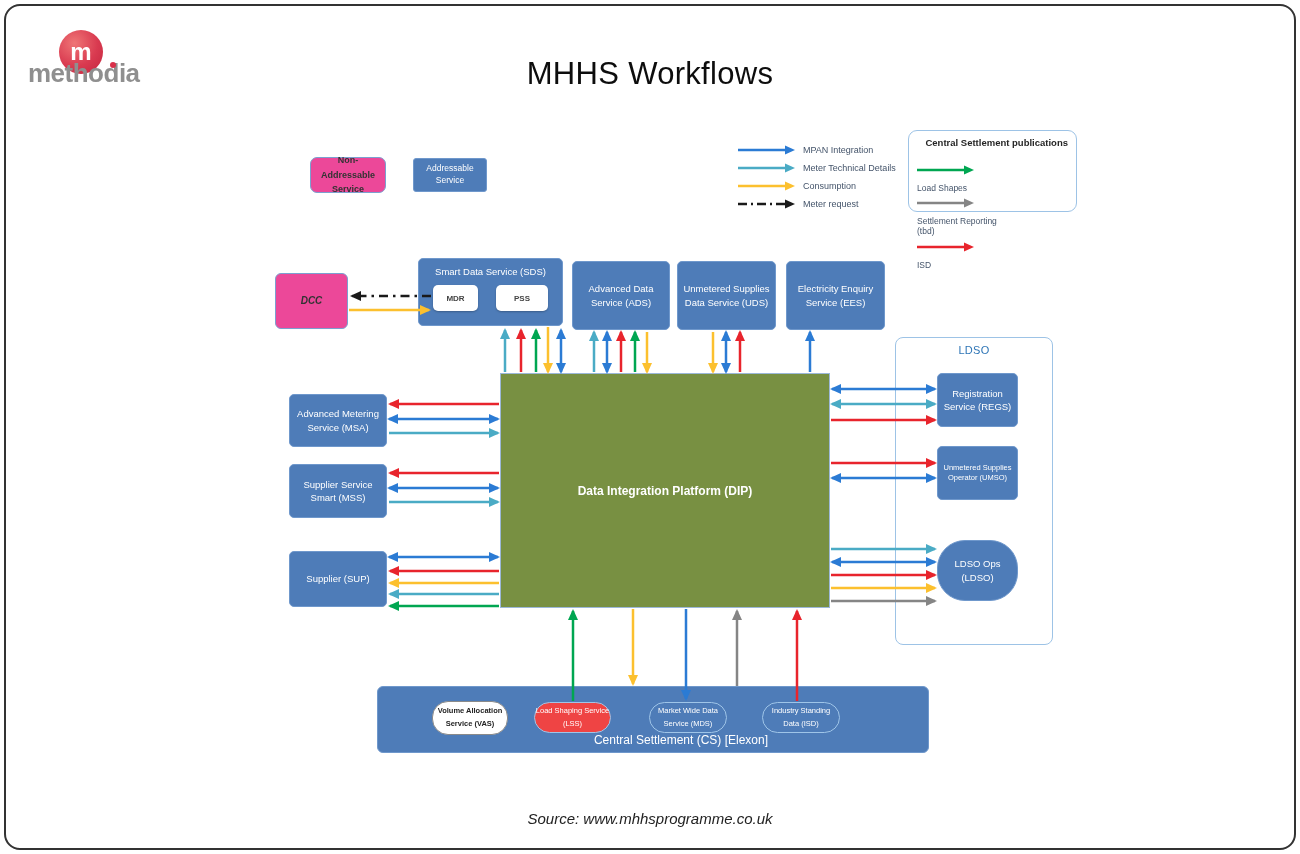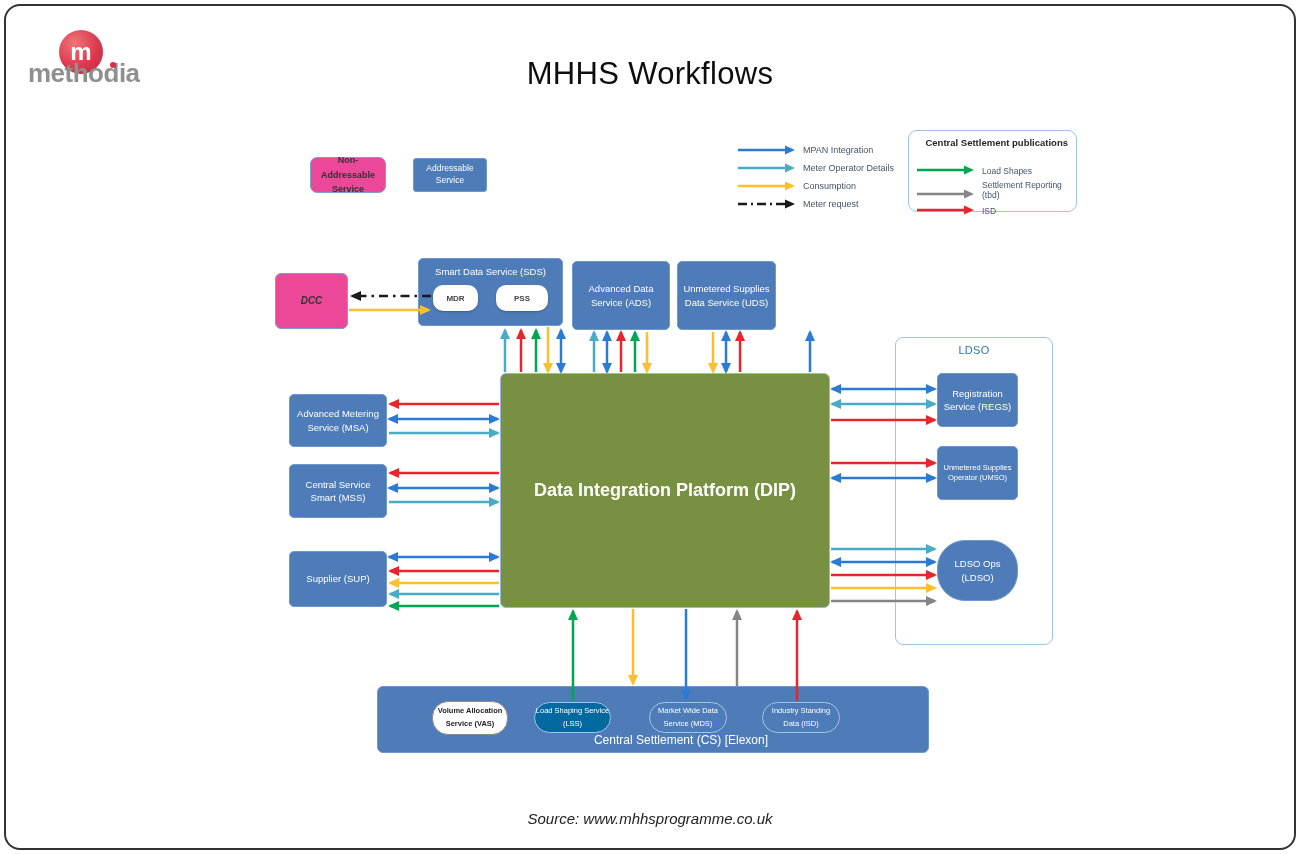--- a/index.html
+++ b/index.html
@@ -26,39 +26,39 @@
     display:flex;align-items:center;justify-content:center;text-align:center;
     font-size:9.5px;line-height:1.4;padding:2px;}
   .white-box{background:#ec4899;border:1.4px solid #7ba0d0;border-radius:6px;color:#333;
     display:flex;align-items:center;justify-content:center;text-align:center;
     font-size:9px;font-weight:bold;line-height:1.6;padding:2px;}
   .group-box{background:#fff;border:1.5px solid #9dc3e6;border-radius:8px;}
   .group-label{position:absolute;top:6px;left:0;width:100%;text-align:center;
     color:#2e75b6;font-size:11px;letter-spacing:.3px;}
   .sds{flex-direction:column;justify-content:flex-start;padding-top:6px;}
   .sds-row{display:flex;gap:18px;margin-top:7px;}
-  .chip{background:#fff;border-radius:10px;color:#444;font-weight:bold;font-size:8px;
+  .chip{background:#fff;border-radius:5px;color:#444;font-weight:bold;font-size:8px;
     display:flex;align-items:center;justify-content:center;box-shadow:0 1px 2px rgba(0,0,0,.25);}
-  .dip{background:#789042;border:1px solid #9cb8d8;border-radius:6px;color:#fff;
-    display:flex;align-items:center;justify-content:center;font-size:18px;font-weight:bold;}
+  .dip{background:#789042;border:1px solid #9cb8d8;border-radius:0;color:#fff;
+    display:flex;align-items:center;justify-content:center;font-size:12px;font-weight:bold;}
   .cs-box{background:#4e7cb8;border-radius:6px;border:1px solid #6f98cc;}
   .cs-label{position:absolute;bottom:5px;left:0;width:100%;text-align:center;color:#fff;font-size:12px;padding-left:28px;}
   .cs-sub{position:absolute;background:#4e7cb8;border:1.2px solid #9fc5e8;border-radius:16px;
     color:#fff;font-size:7.5px;line-height:1.7;display:flex;align-items:center;justify-content:center;
     text-align:center;box-sizing:border-box;}
   .cs-sub.white{background:#fff;color:#222;font-weight:bold;border:1.2px solid #8a8a8a;}
   
   .flow-legend{position:absolute;left:738px;top:144px;display:flex;flex-direction:column;gap:7px;}
   .flow-row{display:flex;align-items:center;gap:7px;height:11px;}
   .flow-row .lbl{font-size:9px;color:#44546a;white-space:nowrap;}
   .cs-pub{position:absolute;left:908px;top:130px;width:169px;height:82px;
     background:#fff;border:1.5px solid #9dc3e6;border-radius:9px;padding:6px 8px 4px;box-sizing:border-box;}
   .cs-pub-title{text-align:right;font-size:9.5px;color:#262626;font-weight:700;margin-bottom:16px;}
   .cs-pub-rows{display:flex;flex-direction:column;gap:4px;}
-  .cs-pub-row{display:flex;align-items:flex-end;gap:7px;}
+  .cs-pub-row{display:flex;align-items:flex-start;gap:7px;flex-direction:column;}
   .cs-pub-row .lbl{font-size:8.5px;color:#44546a;line-height:1.2;}
   #edges{position:absolute;left:0;top:0;z-index:10;pointer-events:none;}
 </style>
 </head>
 <body>
 
 <div class="canvas">
 
   <div class="abs" style="left:28px;top:24px;width:150px;height:66px;">
     <div class="logo-circle">
@@ -79,21 +79,21 @@
           <line x1="0" y1="6" x2="48" y2="6" stroke="#2b7bd4" stroke-width="2.6"></line>
           <polygon points="47,1.5 57,6 47,10.5" fill="#2b7bd4"></polygon>
         </svg>
         <span class="lbl">MPAN Integration</span>
       </div>
       <div class="flow-row">
         <svg width="58" height="12">
           <line x1="0" y1="6" x2="48" y2="6" stroke="#4aabc5" stroke-width="2.6"></line>
           <polygon points="47,1.5 57,6 47,10.5" fill="#4aabc5"></polygon>
         </svg>
-        <span class="lbl">Meter Operator Details</span>
+        <span class="lbl">Meter Technical Details</span>
       </div>
       <div class="flow-row">
         <svg width="58" height="12">
           <line x1="0" y1="6" x2="48" y2="6" stroke="#fcc02e" stroke-width="2.6"></line>
           <polygon points="47,1.5 57,6 47,10.5" fill="#fcc02e"></polygon>
         </svg>
         <span class="lbl">Consumption</span>
       </div>
       <div class="flow-row">
         <svg width="58" height="12">
@@ -136,37 +136,38 @@
   <div class="abs service sds" style="left: 418px; top: 258px; width: 145px; height: 68px; background: rgb(78, 124, 184);">
     <div>Smart Data Service (SDS)</div>
     <div class="sds-row">
       <div class="chip" style="width:45px;height:26px;">MDR</div>
       <div class="chip" style="width:52px;height:26px;">PSS</div>
     </div>
   </div>
 
   <div class="abs service" style="left: 572px; top: 261px; width: 98px; height: 69px; background: rgb(78, 124, 184);">Advanced Data Service (ADS)</div>
   <div class="abs service" style="left: 677px; top: 261px; width: 99px; height: 69px; background: rgb(78, 124, 184);">Unmetered Supplies Data Service (UDS)</div>
+  <div class="abs service" style="left: 786px; top: 261px; width: 99px; height: 69px; background: rgb(78, 124, 184);">Electricity Enquiry Service (EES)</div>
 
   <div class="abs service" style="left: 289px; top: 394px; width: 98px; height: 53px; background: rgb(78, 124, 184);">Advanced Metering Service (MSA)</div>
-  <div class="abs service" style="left: 289px; top: 464px; width: 98px; height: 54px; background: rgb(78, 124, 184);">Central Service Smart (MSS)</div>
+  <div class="abs service" style="left: 289px; top: 464px; width: 98px; height: 54px; background: rgb(78, 124, 184);">Supplier Service Smart (MSS)</div>
   <div class="abs service" style="left: 289px; top: 551px; width: 98px; height: 56px; background: rgb(78, 124, 184);">Supplier (SUP)</div>
 
   <div class="abs dip" style="left: 500px; top: 373px; width: 330px; height: 235px; background: rgb(120, 144, 66);">Data Integration Platform (DIP)</div>
 
   <div class="abs group-box" style="left:895px;top:337px;width:158px;height:308px;">
     <div class="group-label">LDSO</div>
   </div>
   <div class="abs service" style="left: 937px; top: 373px; width: 81px; height: 54px; background: rgb(78, 124, 184);">Registration Service (REGS)</div>
   <div class="abs service" style="left: 937px; top: 446px; width: 81px; height: 54px; font-size: 7.5px; background: rgb(78, 124, 184);">Unmetered Supplies Operator (UMSO)</div>
   <div class="abs service" style="left: 937px; top: 540px; width: 81px; height: 61px; background: rgb(78, 124, 184); border-radius: 28px;">LDSO Ops (LDSO)</div>
 
   <div class="abs cs-box" style="left: 377px; top: 686px; width: 552px; height: 67px; background: rgb(78, 124, 184);">
     <div class="cs-sub white" style="left:54px;top:14px;width:76px;height:34px;">Volume Allocation Service (VAS)</div>
-    <div class="cs-sub" style="left: 156px; top: 15px; width: 77px; height: 31px; background: #0369a1;">Load Shaping Service (LSS)</div>
+    <div class="cs-sub" style="left: 156px; top: 15px; width: 77px; height: 31px; background: #ef4444;">Load Shaping Service (LSS)</div>
     <div class="cs-sub" style="left: 271px; top: 15px; width: 78px; height: 31px; background: rgb(78, 124, 184);">Market Wide Data Service (MDS)</div>
     <div class="cs-sub" style="left: 384px; top: 15px; width: 78px; height: 31px; background: rgb(78, 124, 184);">Industry Standing Data (ISD)</div>
     <div class="cs-label">Central Settlement (CS) [Elexon]</div>
   </div>
 
   <svg id="edges" width="1300" height="854">
     <defs id="edge-defs">
         <marker id="ah-mpan" markerWidth="5" markerHeight="4.6" refX="3.6" refY="2" orient="auto-start-reverse">
           <path d="M0,0 L4.4,2 L0,4 Z" fill="#2b7bd4"></path>
         </marker>

